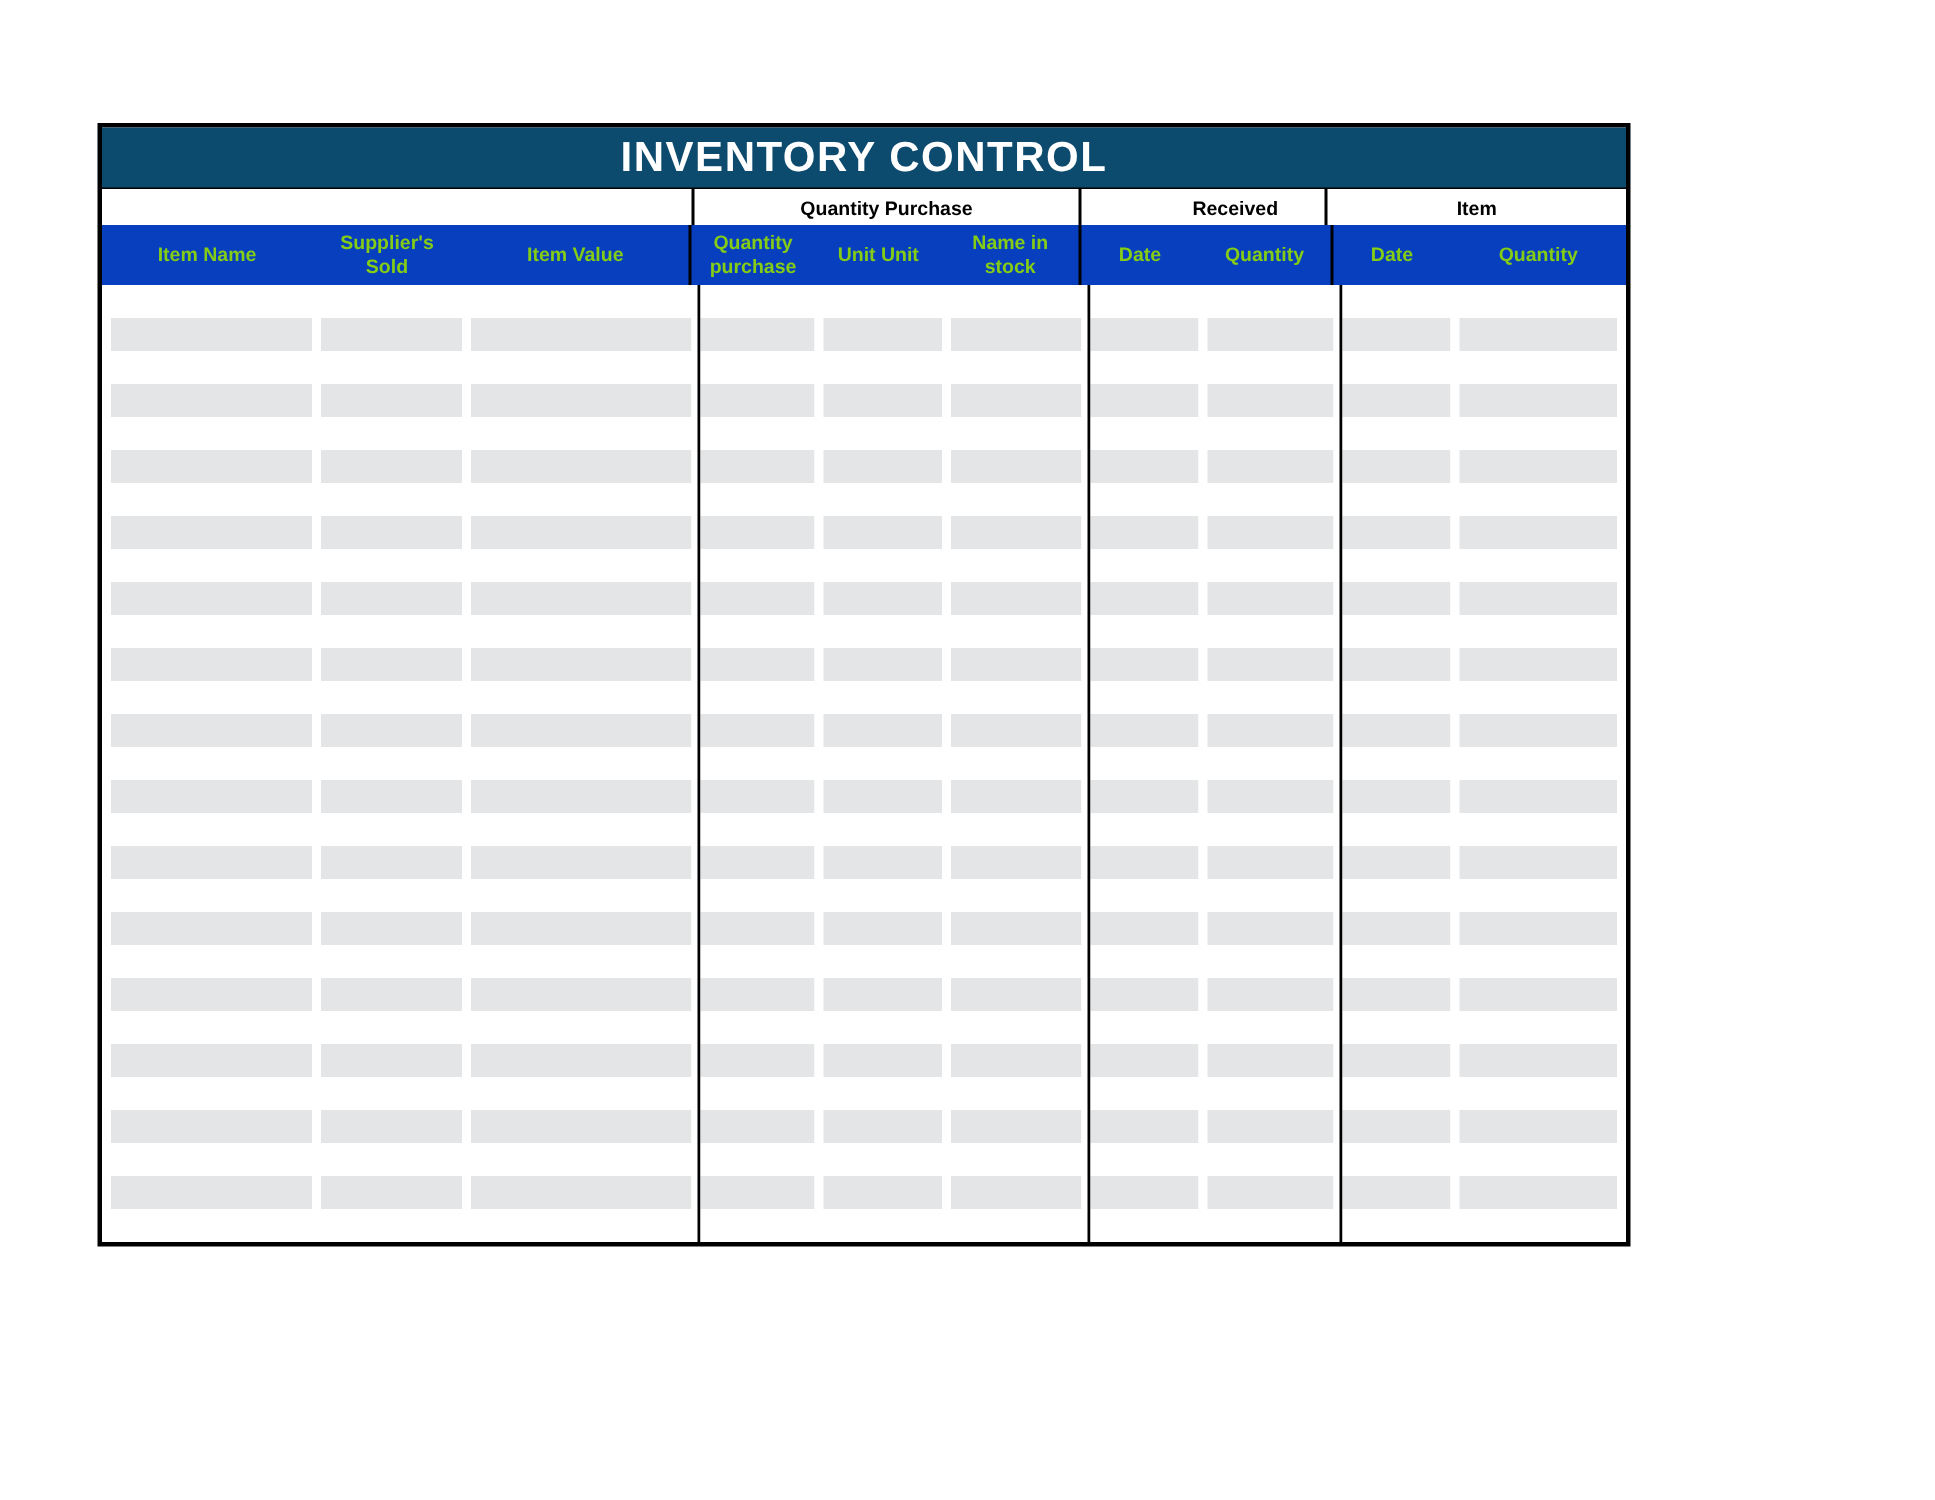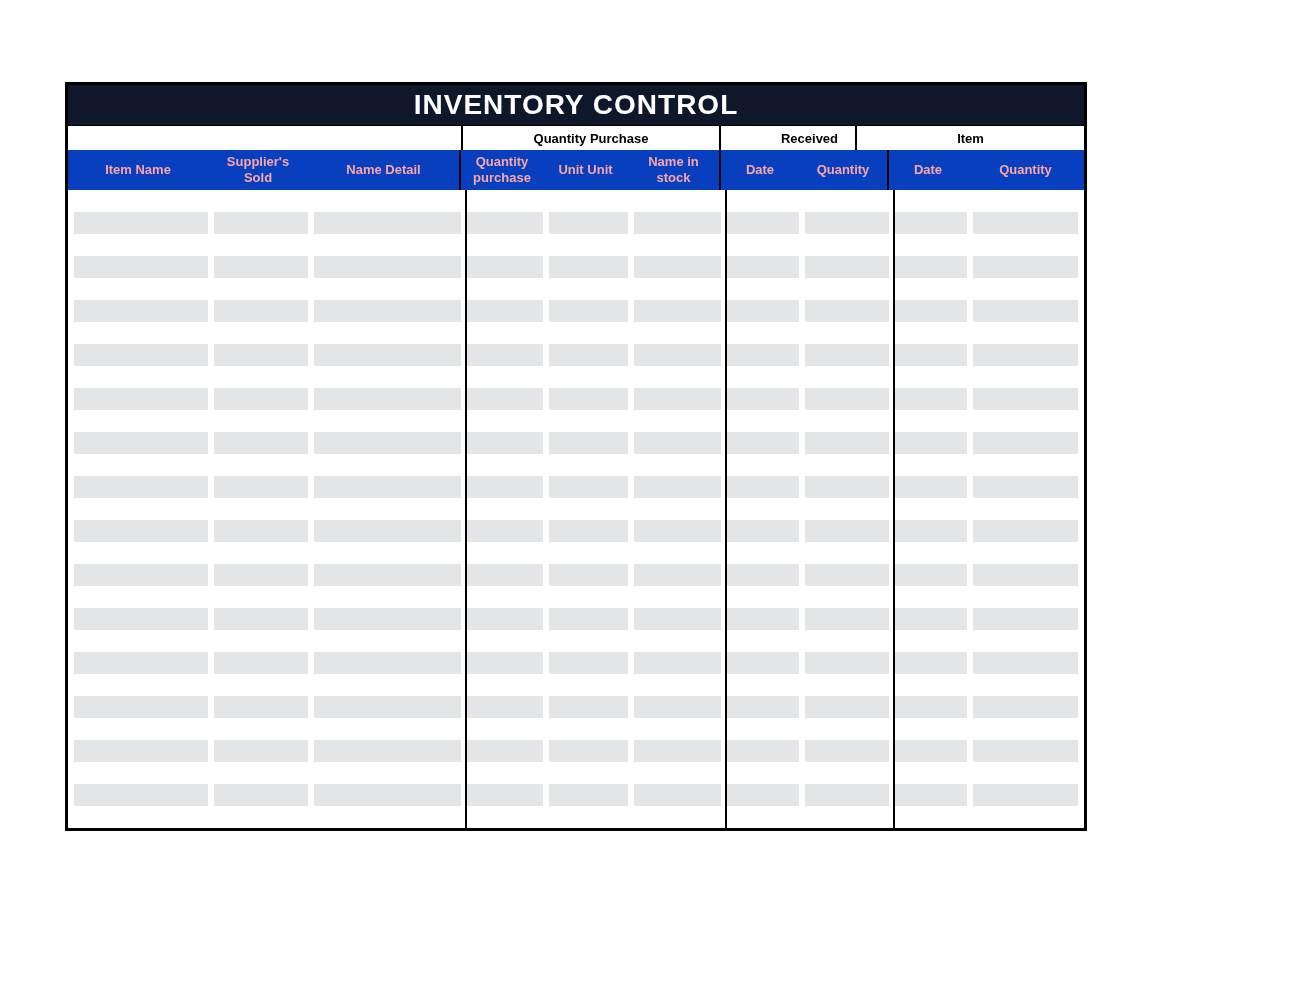--- a/index.html
+++ b/index.html
@@ -16,21 +16,21 @@
   }
   .sheet {
     position: absolute;
     left: 65px;
     top: 82px;
     width: 1022px;
     border: 3px solid #000000;
     box-sizing: border-box;
   }
   .title-row {
-    background: #0f172a;
+    background: #0c4a6e;
     color: #ffffff;
     font-weight: bold;
     font-size: 28px;
     letter-spacing: 1px;
     text-align: center;
     height: 40px;
     line-height: 40px;
     border-bottom: 1px solid #000;
   }
   .groups-row {
@@ -47,30 +47,30 @@
     justify-content: center;
     box-sizing: border-box;
   }
   .g-blank { width: 393px; }
   .g-qpurchase {
     width: 260px;
     border-left: 2px solid #000;
     border-right: 2px solid #000;
   }
   .g-received {
-    width: 136px;
+    width: 164px;
     border-right: 2px solid #000;
     padding-left: 43px;
   }
   .g-sold { flex: 1; }
   .cols-row {
     display: flex;
     height: 40px;
     background: #083fbe;
-    color: #fca5a5;
+    color: #84cc16;
     font-size: 13px;
     font-weight: bold;
   }
   .cols-row > div {
     display: flex;
     align-items: center;
     justify-content: center;
     text-align: center;
     box-sizing: border-box;
     padding: 0 4px;
@@ -126,21 +126,21 @@
   <div class="groups-row">
     <div class="g-blank"></div>
     <div class="g-qpurchase">Quantity Purchase</div>
     <div class="g-received">Received</div>
     <div class="g-sold">Item</div>
   </div>
 
   <div class="cols-row">
     <div class="c1">Item Name</div>
     <div class="c2">Supplier's Sold</div>
-    <div class="c3">Name Detail</div>
+    <div class="c3">Item Value</div>
     <div class="c4">Quantity purchase</div>
     <div class="c5">Unit Unit</div>
     <div class="c6">Name in stock</div>
     <div class="c7">Date</div>
     <div class="c8">Quantity</div>
     <div class="c9">Date</div>
     <div class="c10">Quantity</div>
   </div>
 
   <div class="body-rows" id="body-rows">

